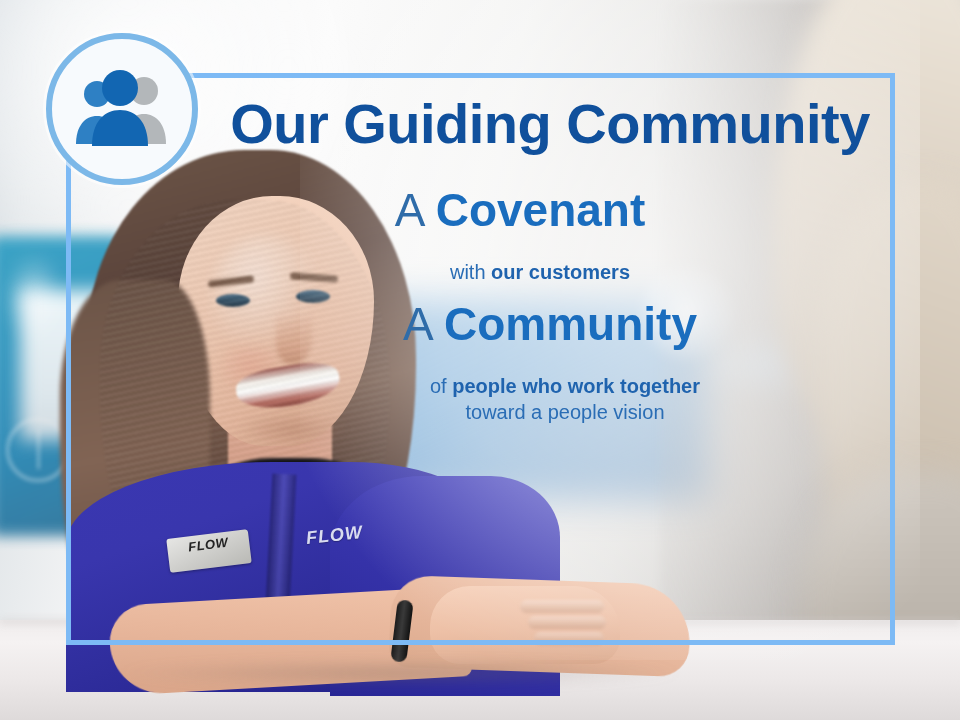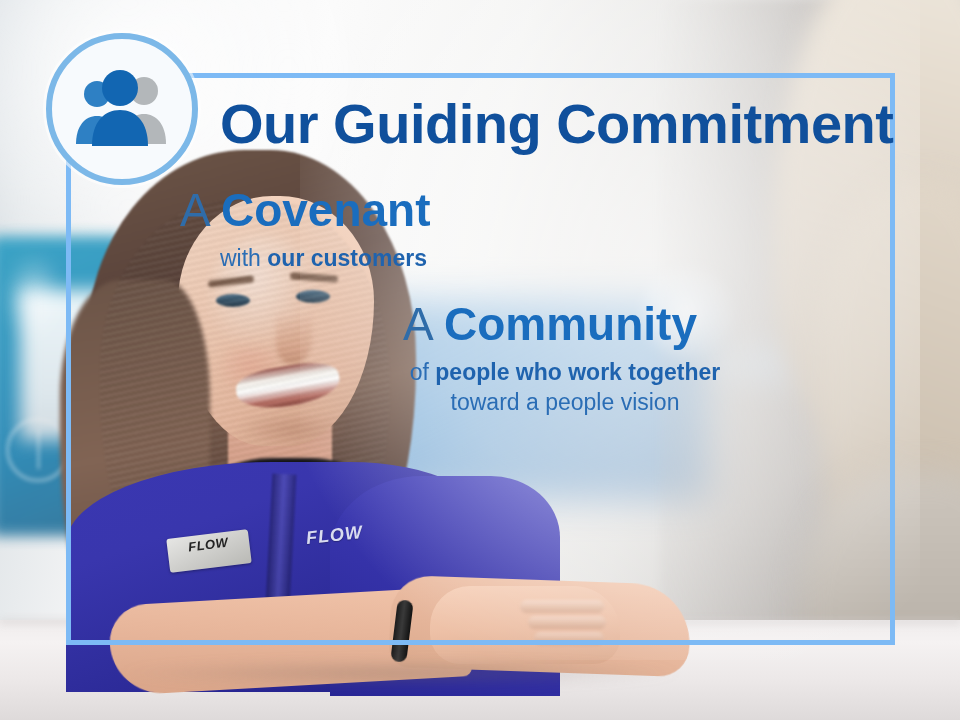--- a/index.html
+++ b/index.html
@@ -388,42 +388,42 @@
     text-align: center;
     font-size: 56px;
     font-weight: bold;
     letter-spacing: -0.5px;
     color: #10509c;
     line-height: 1;
     white-space: nowrap;
   }
 
   .block { position: absolute; width: 680px; }
-  .b1 { left: 180px; top: 186px; }
+  .b1 { left: 180px; top: 186px; text-align: center; }
   .b2 { left: 190px; top: 300px; text-align: center; }
   .b3 { left: 210px; top: 462px; text-align: center; }
 
   .big {
     font-size: 46px;
     line-height: 1.06;
     white-space: nowrap;
   }
   .big .article {
     font-weight: normal;
     color: #2f6ca9;
   }
   .big .word {
     font-weight: bold;
     color: #1a6dbe;
   }
   .sub {
-    font-size: 23px;
+    font-size: 20px;
     color: #2a6db5;
     line-height: 1.32;
-    margin-top: 8px;
+    margin-top: 24px;
   }
   .sub b { font-weight: bold; color: #1f63ae; }
   .sub .ln { display: block; white-space: nowrap; }
 
   
   .b1 .sub { padding-left: 40px; }
   .b2 .sub { padding-left: 70px; }
   .b3 .sub { padding-left: 130px; }
   .b2 .big { padding-left: 40px; }
   .b3 .big { padding-left: 90px; }
@@ -499,21 +499,21 @@
 
         <circle cx="27" cy="24" r="13" fill="#2e80c4"></circle>
         <path d="M6 74 C6 56 15 46 27 46 C39 46 48 56 48 74 Z" fill="#2e80c4"></path>
 
         <circle cx="50" cy="18" r="18" fill="#1266b2"></circle>
         <path d="M22 76 C22 52 34 40 50 40 C66 40 78 52 78 76 Z" fill="#1266b2"></path>
       </svg>
     </span>
   </div>
 
-  <div class="headline">Our Guiding Commitment</div>
+  <div class="headline">Our Guiding Community</div>
 
   <div class="block b1">
     <div class="big">
       <span class="article">A</span>
       <span class="word">Covenant</span>
     </div>
     <div class="sub">
         <span class="ln"><span>with </span><b>our customers</b></span>
       </div>
   </div>

